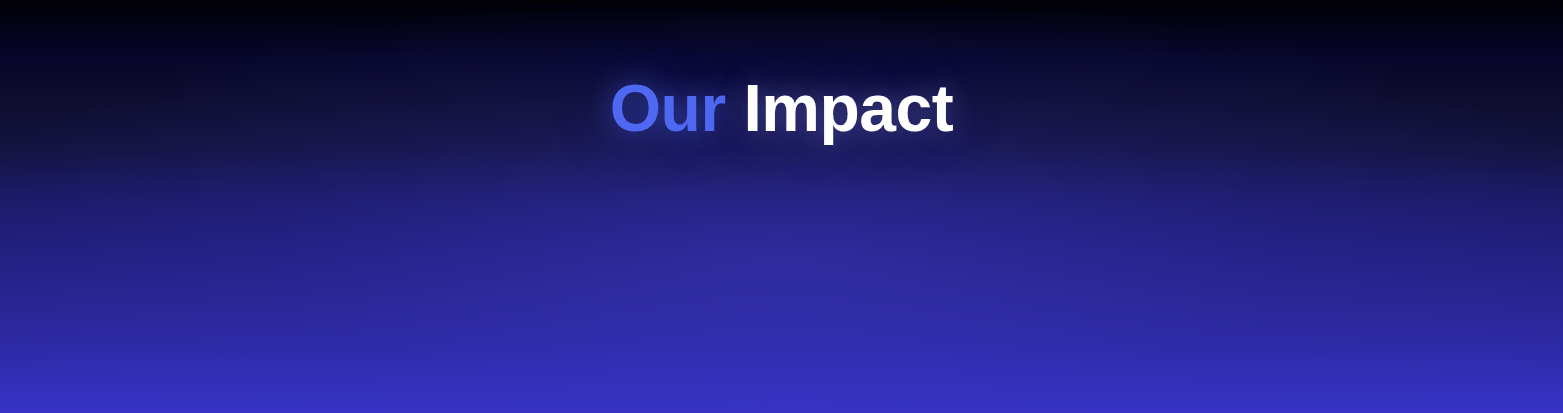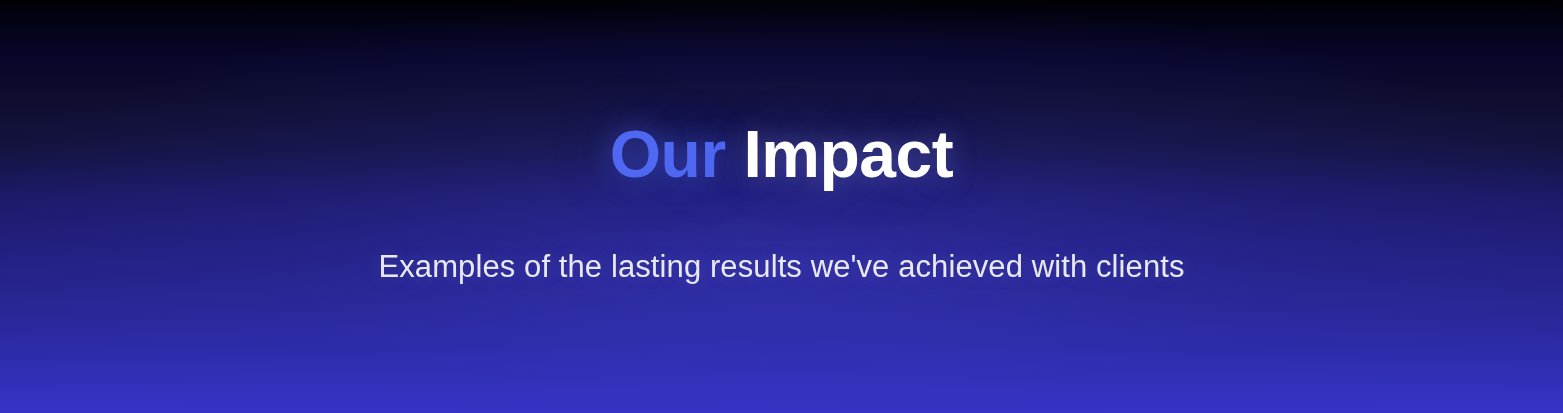--- a/index.html
+++ b/index.html
@@ -51,21 +51,21 @@
 
   .hero-content {
     position: relative;
     z-index: 2;
     width: 100%;
     text-align: center;
   }
 
   .hero-title {
     margin: 0;
-    padding-top: 118px;
+    padding-top: 72px;
     font-size: 66px;
     line-height: 72px;
     font-weight: 700;
     letter-spacing: -0.5px;
     color: #ffffff;
     text-shadow: 0 0 26px rgba(150, 160, 255, 0.35),
                  0 0 60px rgba(90, 100, 230, 0.25);
   }
 
   .title-accent {
@@ -98,17 +98,16 @@
 
 <div class="hero-section">
 
   <div class="hero-glow"></div>
 
   <div class="hero-content">
 
     <h1 class="hero-title"><span class="title-accent">Our</span> <span class="title-main">Impact</span></h1>
 
     <p class="hero-subtitle">
-      <span class="subtitle-line">Examples of the lasting results we've achieved with clients</span>
     </p>
 
   </div>
 </div>
 
 </body></html>

